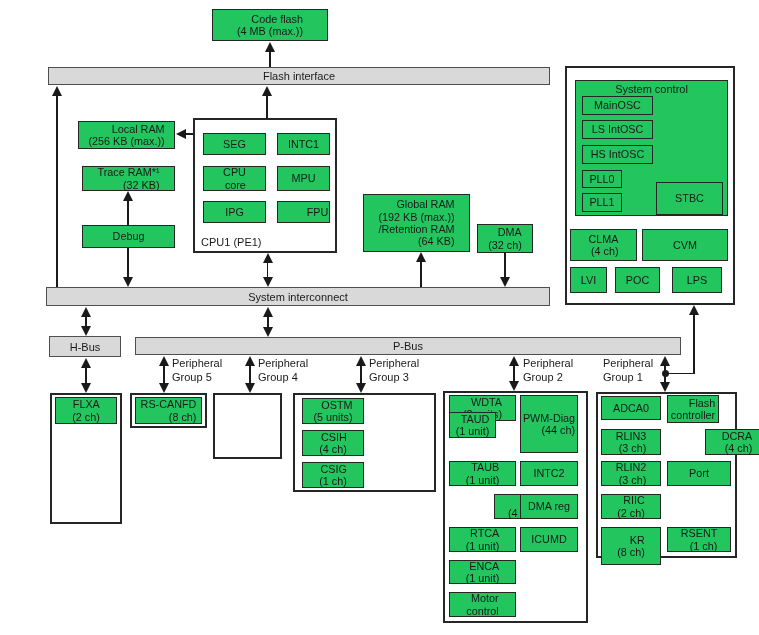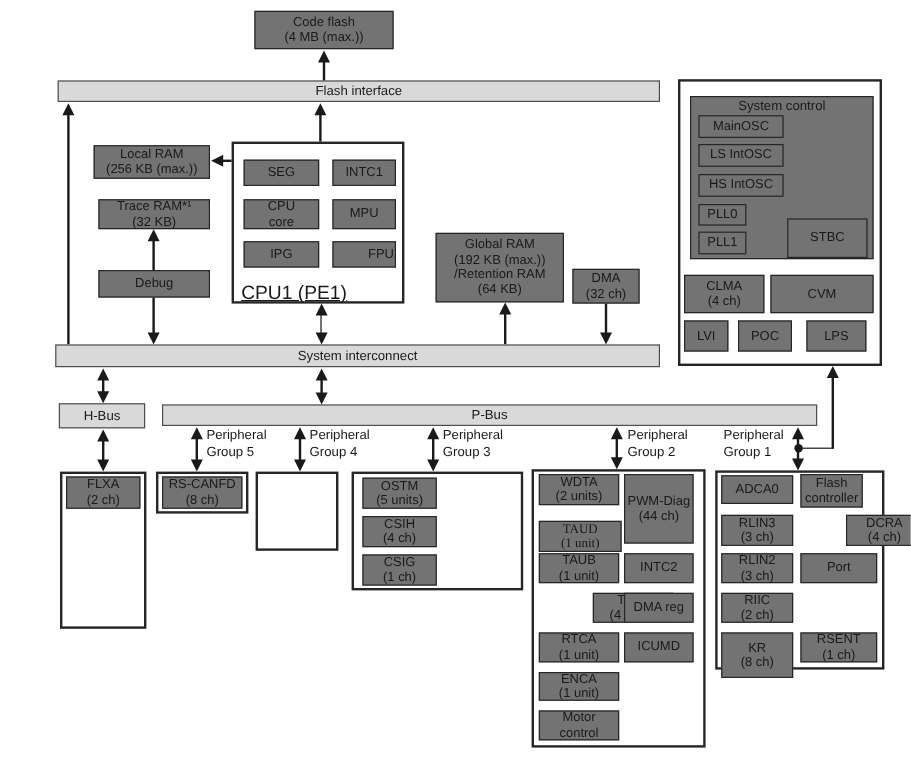--- a/index.html
+++ b/index.html
@@ -2,34 +2,34 @@
 <html style="--bar-fill: #d9d9d9; --line: #1a1a1a;"><head>
 <meta charset="utf-8">
 <style>
   :root { --line:#1a1a1a; --bar-fill:#d9d9d9; }
   html,body { margin:0; padding:0; background:#ffffff; }
   #canvas {
     position:relative; width:759px; height:635px; background:#ffffff;
     font-family:"Liberation Sans", sans-serif; color:#1a1a1a; overflow:hidden;
   }
   .box {
-    position:absolute; background:#737373; border:1.4px solid #262626;
-    display:flex; align-items:center; justify-content:center; text-align:center;
+    position:absolute; background:#22c55e; border:1.4px solid #262626;
+    display:flex; align-items:center; justify-content:center; text-align:right;
     font-size:10.8px; line-height:12.3px; white-space:pre-line; box-sizing:border-box;
   }
   .outer { position:absolute; background:#fff; border:2px solid #262626; box-sizing:border-box; }
   .bar {
     position:absolute; background:var(--bar-fill); border:1px solid #4f4f4f;
     display:flex; align-items:center; justify-content:center;
     font-size:11px; box-sizing:border-box;
   }
   .lbl {
     position:absolute; font-size:11px; line-height:13.5px; white-space:pre-line;
   }
-  .corner-lbl { position:absolute; font-size:16px;text-decoration:underline; }
+  .corner-lbl { position:absolute; font-size:11px; }
   .vline { position:absolute; width:1.5px; background:var(--line); }
   .hline { position:absolute; height:1.5px; background:var(--line); }
   .arr { position:absolute; width:0; height:0; }
   .a-up   { border-left:5px solid transparent; border-right:5px solid transparent; border-bottom:10px solid var(--line); }
   .a-down { border-left:5px solid transparent; border-right:5px solid transparent; border-top:10px solid var(--line); }
   .a-left { border-top:5px solid transparent; border-bottom:5px solid transparent; border-right:10px solid var(--line); }
   .dot { position:absolute; width:7px; height:7px; border-radius:50%; background:var(--line); }
   .title-top { position:absolute; left:0; right:0; top:3px; text-align:center; font-size:11px; }
 </style>
 </head>
@@ -174,21 +174,21 @@
   <div class="box" style="left:302px; top:398px; width:62px; height:26px;">OSTM
 (5 units)</div>
   <div class="box" style="left:302px; top:430px; width:62px; height:26px;">CSIH
 (4 ch)</div>
   <div class="box" style="left:302px; top:462px; width:62px; height:26px;">CSIG
 (1 ch)</div>
 
   <div class="outer" style="left:443px; top:391px; width:145px; height:232px;"></div>
   <div class="box" style="left:449px; top:395px; width:67px; height:26px;">WDTA
 (2 units)</div>
-  <div class="box" style="left:449px; top:434px; width:69px; height:26px;font-family:Liberation Serif, serif;">TAUD
+  <div class="box" style="left:449px; top:412px; width:47px; height:26px;">TAUD
 (1 unit)</div>
   <div class="box" style="left:449px; top:461px; width:67px; height:25px;">TAUB
 (1 unit)</div>
   <div class="box" style="left:449px; top:494px; width:67px; height:25px;margin-left:45px;">TAUJ
 (4 units)</div>
   <div class="box" style="left:449px; top:527px; width:67px; height:25px;">RTCA
 (1 unit)</div>
   <div class="box" style="left:449px; top:560px; width:67px; height:24px;">ENCA
 (1 unit)</div>
   <div class="box" style="left:449px; top:592px; width:67px; height:25px;">Motor

